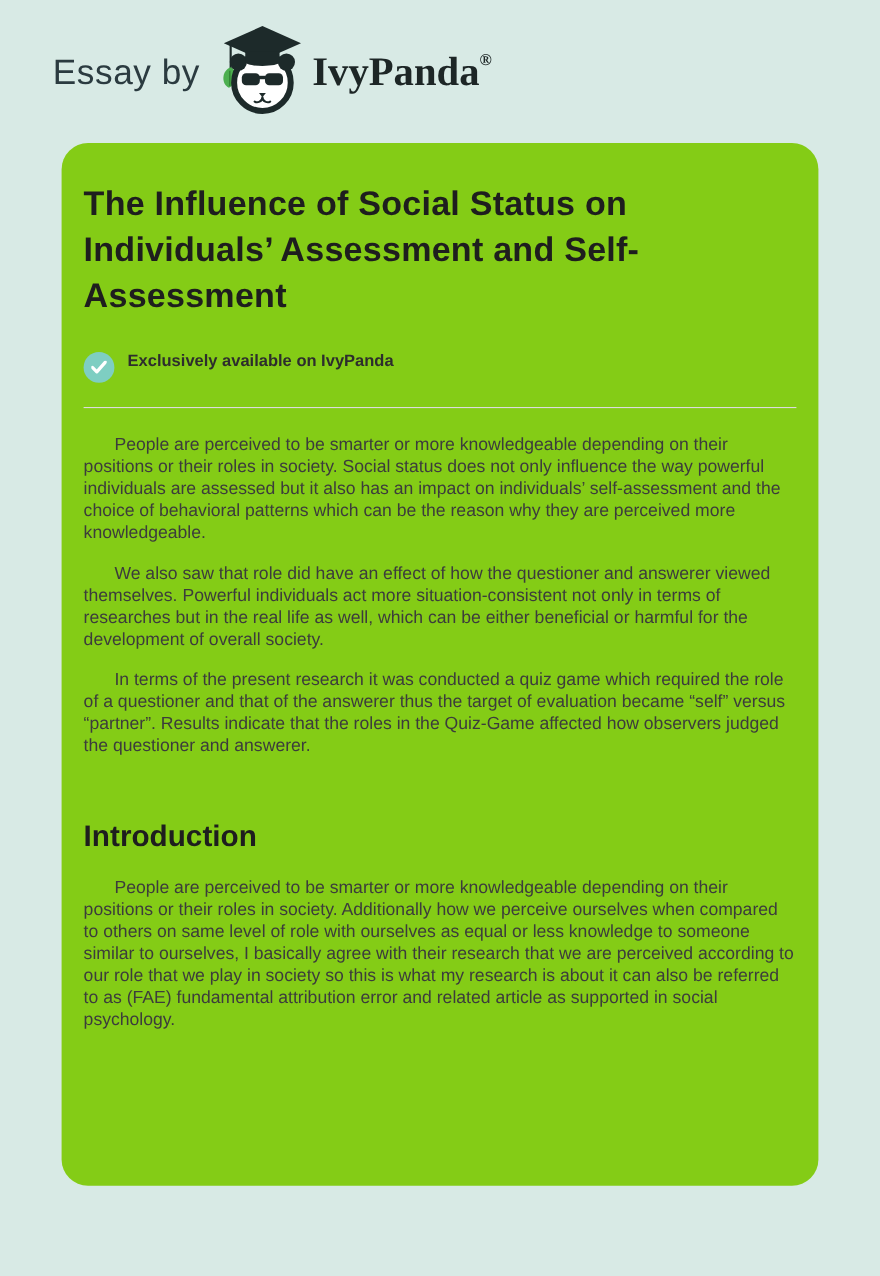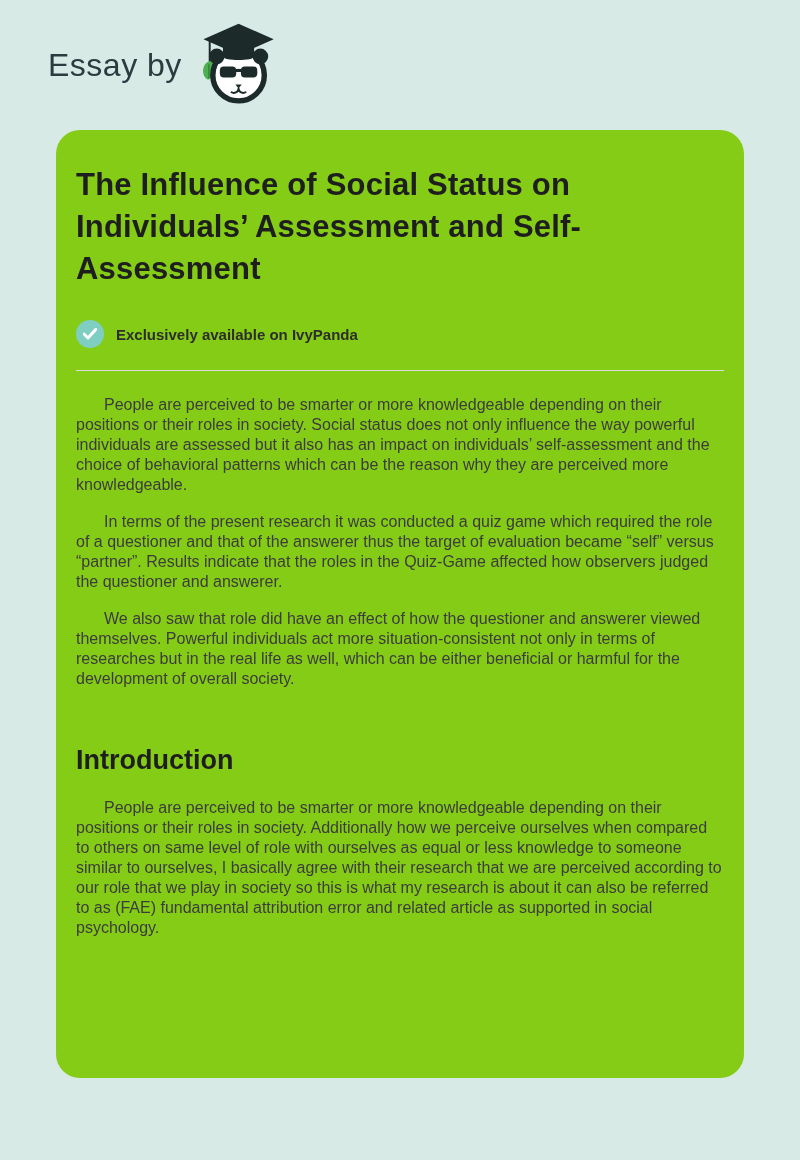--- a/index.html
+++ b/index.html
@@ -58,21 +58,20 @@
   .doc-title {
     margin: 0 0 30px 0;
     font-size: 31px;
     line-height: 42px;
     font-weight: bold;
     color: #1e1e1e;
     letter-spacing: 0.2px;
   }
   .exclusive-row {
     display: flex;
-    align-items: center;
     margin: 0 0 22px 0;
   }
   .check-badge {
     width: 28px;
     height: 28px;
     border-radius: 50%;
     background: #7ecec2;
     display: flex;
     align-items: center;
     justify-content: center;
@@ -128,42 +127,43 @@
           <rect x="55" y="57" width="21" height="14" rx="5" fill="#1d2a2a"></rect>
           <rect x="46" y="60" width="12" height="4" fill="#1d2a2a"></rect>
 
           <path d="M48 80 L56 80 L52 85 Z" fill="#1d2a2a"></path>
           <path d="M52 85 C52 90 46 92 43 90 M52 85 C52 90 58 92 61 90" fill="none" stroke="#1d2a2a" stroke-width="2.5" stroke-linecap="round"></path>
 
           <polygon points="52,2 97,22 52,42 7,22" fill="#1d2a2a"></polygon>
           <path d="M32 32 L32 44 C32 50 72 50 72 44 L72 32 Z" fill="#1d2a2a"></path>
         </svg>
       </span>
+      <span class="brand"><span>IvyPanda</span><sup>®</sup></span>
     </span>
   </header>
 
   <main class="card">
 
     <h1 class="doc-title">The Influence of Social Status on Individuals’ Assessment and Self-Assessment</h1>
 
     <div class="exclusive-row">
       <span class="check-badge">
         <svg width="14" height="12" viewBox="0 0 14 12" aria-hidden="true">
           <polyline points="1,6 5,10 13,1" fill="none" stroke="#ffffff" stroke-width="3" stroke-linecap="round" stroke-linejoin="round"></polyline>
         </svg>
       </span>
       <span class="exclusive-label">Exclusively available on IvyPanda</span>
     </div>
 
     <hr class="divider">
 
     <section>
       <p class="para">People are perceived to be smarter or more knowledgeable depending on their positions or their roles in society. Social status does not only influence the way powerful individuals are assessed but it also has an impact on individuals’ self-assessment and the choice of behavioral patterns which can be the reason why they are perceived more knowledgeable.</p>
+      <p class="para">We also saw that role did have an effect of how the questioner and answerer viewed themselves. Powerful individuals act more situation-consistent not only in terms of researches but in the real life as well, which can be either beneficial or harmful for the development of overall society.</p>
       <p class="para">In terms of the present research it was conducted a quiz game which required the role of a questioner and that of the answerer thus the target of evaluation became “self” versus “partner”. Results indicate that the roles in the Quiz-Game affected how observers judged the questioner and answerer.</p>
-      <p class="para">We also saw that role did have an effect of how the questioner and answerer viewed themselves. Powerful individuals act more situation-consistent not only in terms of researches but in the real life as well, which can be either beneficial or harmful for the development of overall society.</p>
     </section>
 
     <section>
       <h2 class="section-heading later">Introduction</h2>
       <p class="para">People are perceived to be smarter or more knowledgeable depending on their positions or their roles in society. Additionally how we perceive ourselves when compared to others on same level of role with ourselves as equal or less knowledge to someone similar to ourselves, I basically agree with their research that we are perceived according to our role that we play in society so this is what my research is about it can also be referred to as (FAE) fundamental attribution error and related article as supported in social psychology.</p>
     </section>
 
   </main>
 
 </div>

